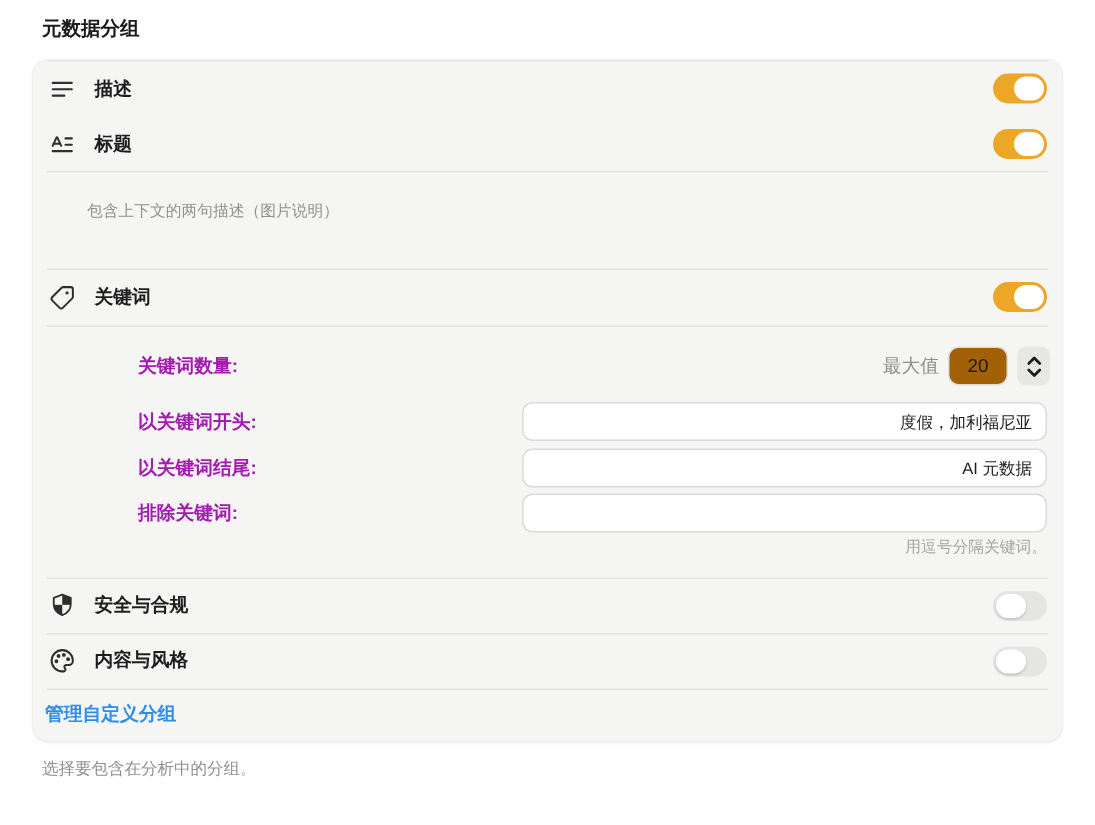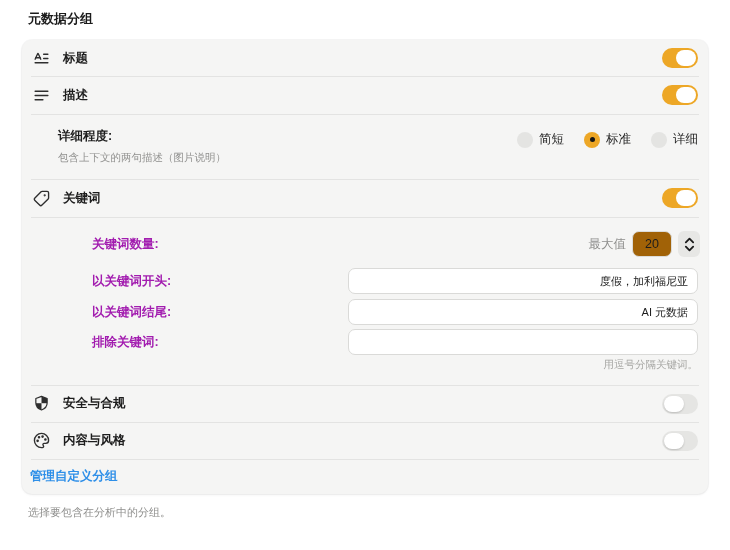--- a/index.html
+++ b/index.html
@@ -80,69 +80,54 @@
 </style>
 </head>
 <body style="--accent: #eda726; --toggle-off: #e5e5e3; --link: #2e8fe8; --panel-bg: #f5f5f4;">
 
 <div class="page">
 
   <div class="page-title">元数据分组</div>
 
   <div class="panel">
 
+    <div class="row h-desc divided">
+      <span class="icon">
+        <svg width="17" height="17" viewBox="0 0 24 24" fill="none" stroke="currentColor" stroke-width="1.9" stroke-linecap="round" stroke-linejoin="round">
+          <path d="M3 6h18"></path>
+            <path d="M3 12h18"></path>
+            <path d="M3 18h11"></path>
+        </svg>
+      </span>
+      <span class="row-label">描述</span>
+      <span class="toggle on">
+          <span class="knob"></span>
+        </span>
+    </div>
+
     <div class="row h-title">
       <span class="icon">
         <svg width="17" height="17" viewBox="0 0 24 24" fill="none" stroke="currentColor" stroke-width="1.9" stroke-linecap="round" stroke-linejoin="round">
           <path d="M15 12h6"></path>
             <path d="M15 6h6"></path>
             <path d="m3 13 3.553-7.724a.5.5 0 0 1 .894 0L11 13"></path>
             <path d="M3 18h18"></path>
             <path d="M3.92 11h6.16"></path>
         </svg>
       </span>
       <span class="row-label">标题</span>
       <span class="toggle on">
           <span class="knob"></span>
         </span>
     </div>
 
-    <div class="row h-desc divided">
-      <span class="icon">
-        <svg width="17" height="17" viewBox="0 0 24 24" fill="none" stroke="currentColor" stroke-width="1.9" stroke-linecap="round" stroke-linejoin="round">
-          <path d="M3 6h18"></path>
-            <path d="M3 12h18"></path>
-            <path d="M3 18h11"></path>
-        </svg>
-      </span>
-      <span class="row-label">描述</span>
-      <span class="toggle on">
-          <span class="knob"></span>
-        </span>
-    </div>
-
     <div class="detail-row h-detail divided">
       <div>
-        <div class="sub-label">详细程度:</div>
         <div class="sub-desc">包含上下文的两句描述（图片说明）</div>
       </div>
-      <div class="radio-group" id="radio-group">
-          <span class="radio-option">
-            <span class="radio-dot"></span>
-            <span class="radio-label">简短</span>
-          </span>
-          <span class="radio-option">
-            <span class="radio-dot selected"></span>
-            <span class="radio-label">标准</span>
-          </span>
-          <span class="radio-option">
-            <span class="radio-dot"></span>
-            <span class="radio-label">详细</span>
-          </span>
-        </div>
     </div>
 
     <div class="row h-kw divided">
       <span class="icon flip-h">
         <svg width="17" height="17" viewBox="0 0 24 24" fill="none" stroke="currentColor" stroke-width="1.9" stroke-linecap="round" stroke-linejoin="round">
           <path d="M12.586 2.586A2 2 0 0 0 11.172 2H4a2 2 0 0 0-2 2v7.172a2 2 0 0 0 .586 1.414l8.704 8.704a2.426 2.426 0 0 0 3.42 0l6.58-6.58a2.426 2.426 0 0 0 0-3.42z"></path>
           <circle cx="7.5" cy="7.5" r="0.6" fill="currentColor"></circle>
         </svg>
       </span>
       <span class="row-label">关键词</span>

